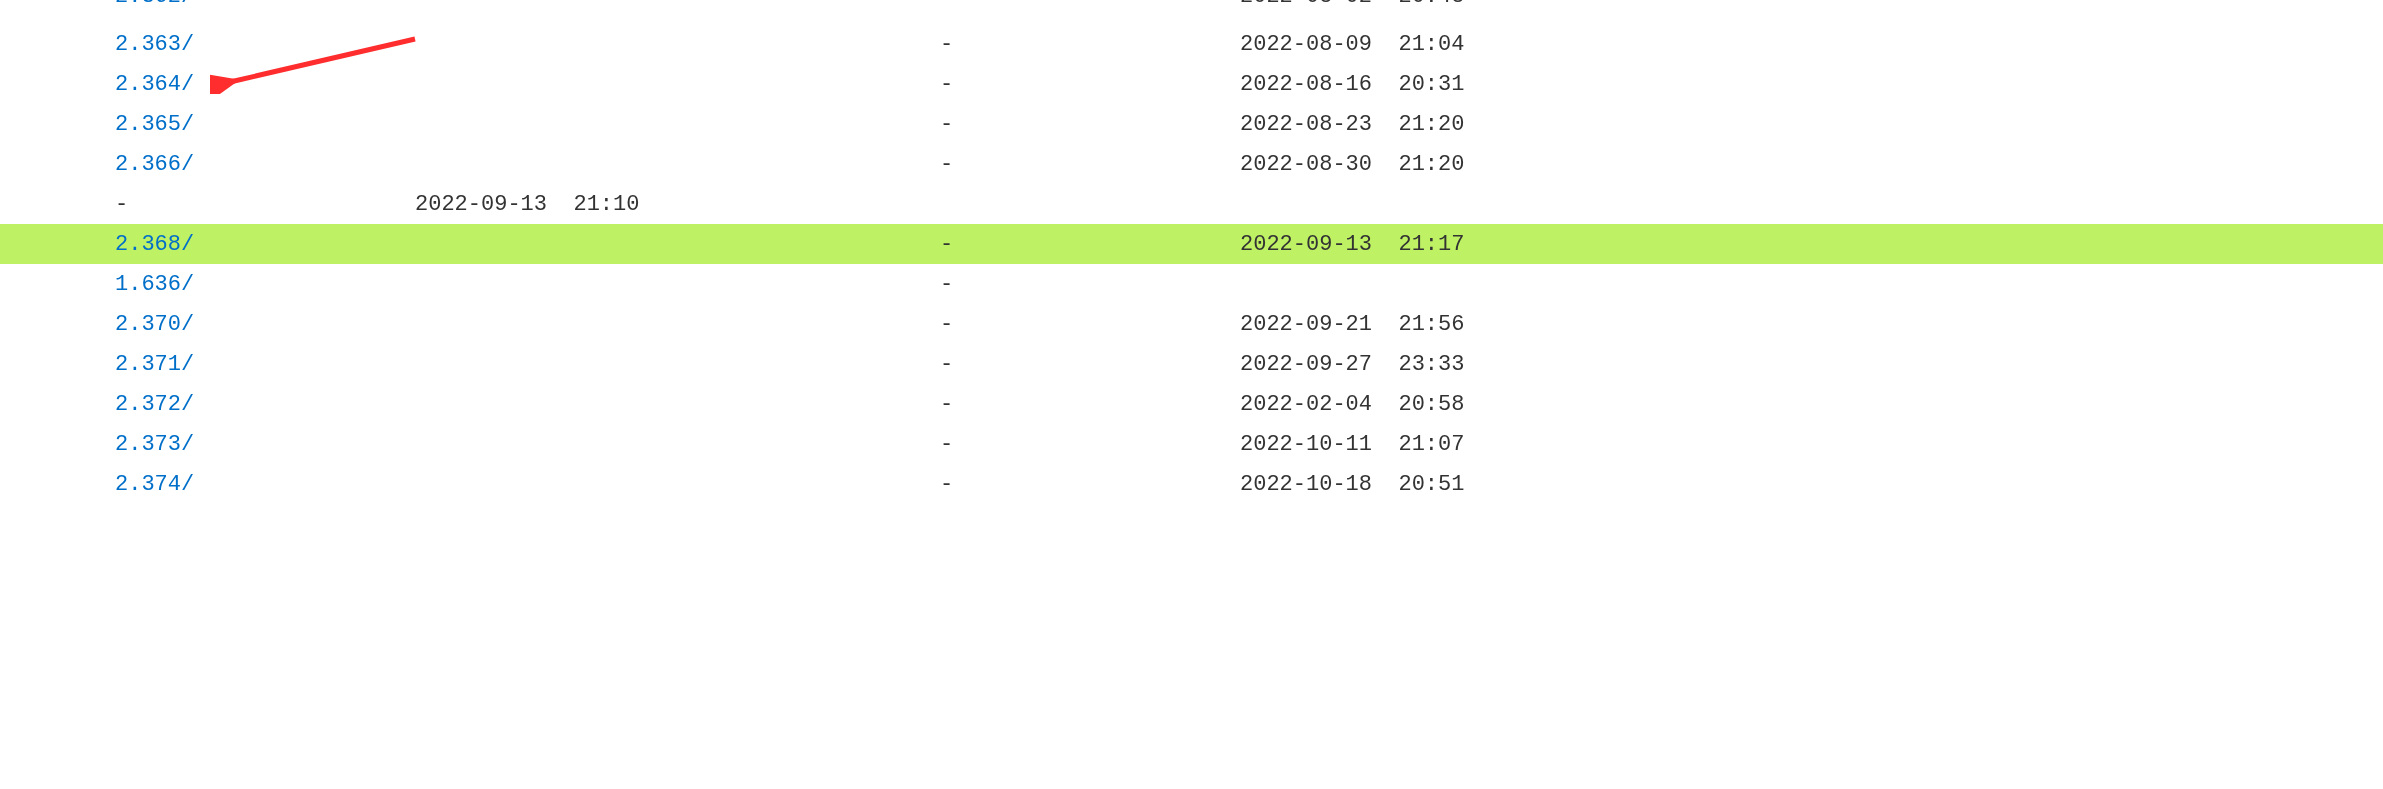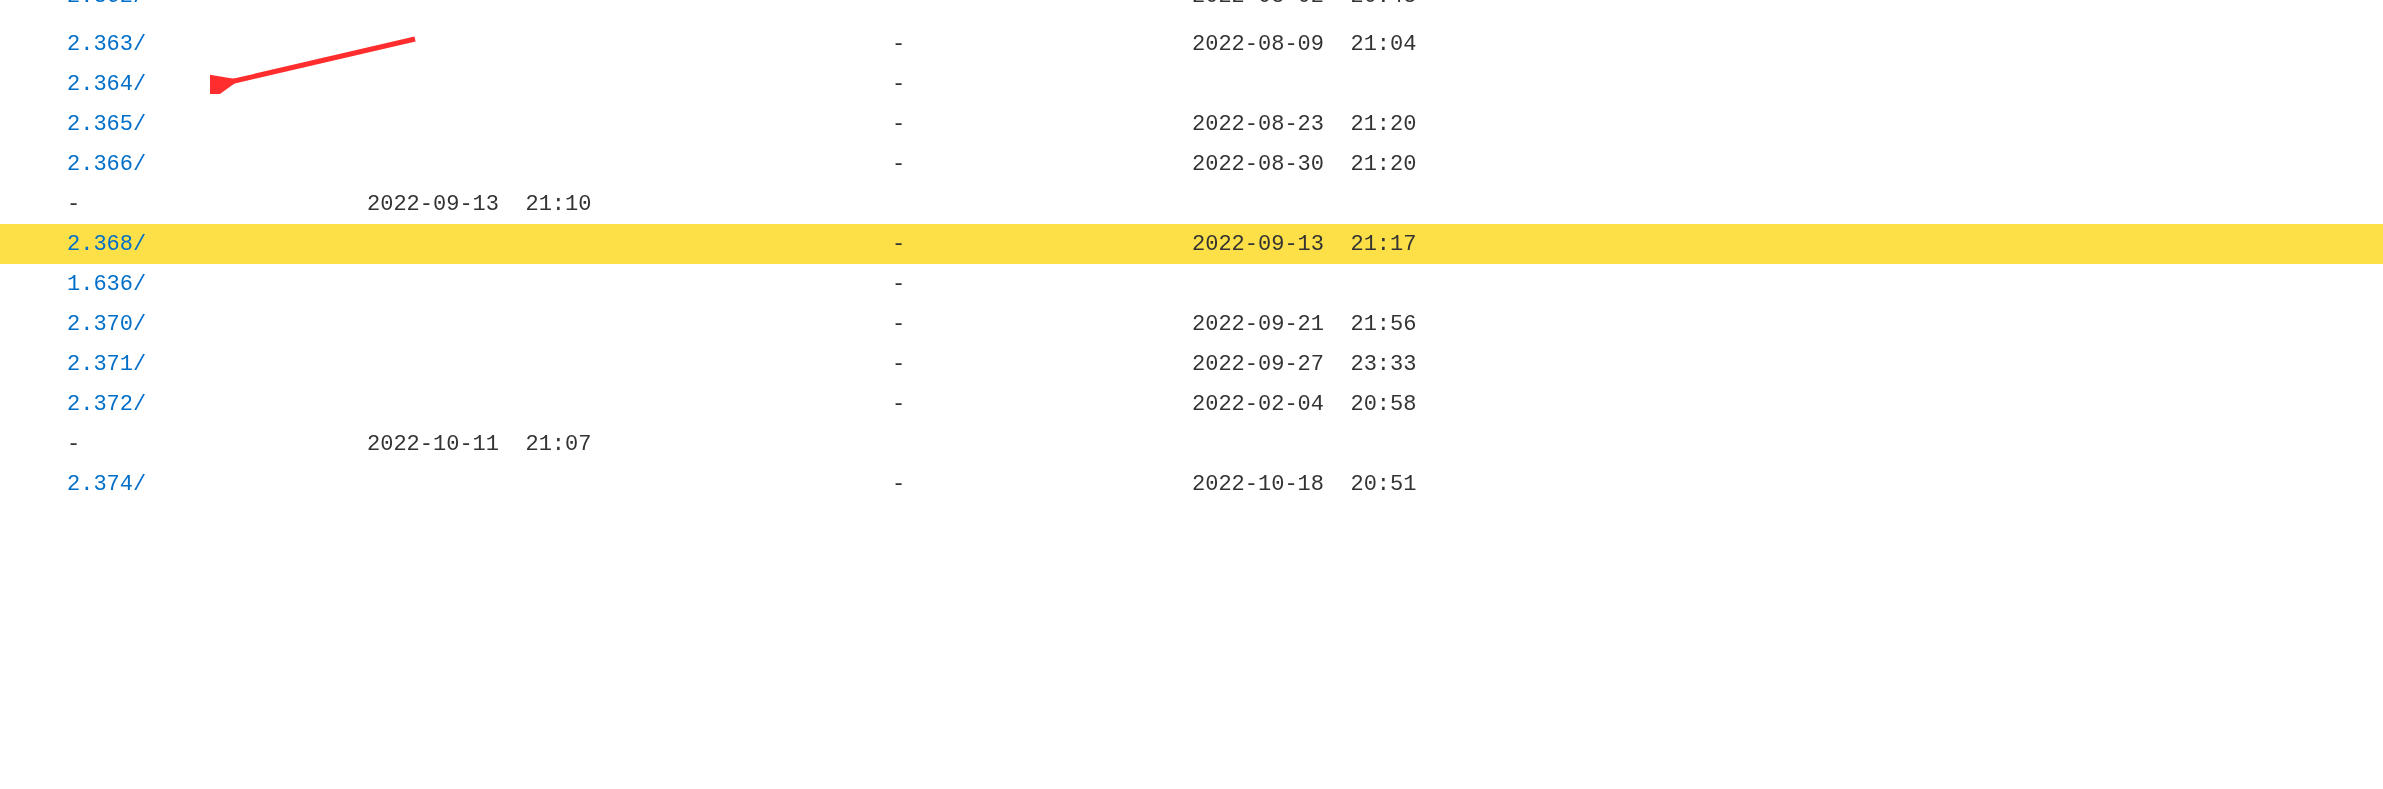--- a/index.html
+++ b/index.html
@@ -13,24 +13,24 @@
       background: #ffffff;
       color: #333;
     }
     .listing {
       width: 100%;
     }
     .row {
       display: flex;
       align-items: center;
       height: 40px;
-      padding-left: 67px;
+      padding-left: 115px;
     }
     .row.highlighted {
-      background-color: #fde047;
+      background-color: #bef264;
     }
     .row.first {
       height: 24px;
       align-items: flex-start;
       overflow: hidden;
     }
     .row.first .name-col,
     .row.first .size-col,
     .row.first .date-col {
       position: relative;
@@ -68,20 +68,21 @@
       <div class="date-col">2022-08-02  20:48</div>
     </div>
     <div class="row">
       <div class="name-col"><a href="#">2.363/</a></div>
       <div class="size-col">-</div>
       <div class="date-col">2022-08-09  21:04</div>
     </div>
     <div class="row">
       <div class="name-col"><a href="#">2.364/</a></div>
       <div class="size-col">-</div>
+      <div class="date-col">2022-08-16  20:31</div>
     </div>
     <div class="row">
       <div class="name-col"><a href="#">2.365/</a></div>
       <div class="size-col">-</div>
       <div class="date-col">2022-08-23  21:20</div>
     </div>
     <div class="row">
       <div class="name-col"><a href="#">2.366/</a></div>
       <div class="size-col">-</div>
       <div class="date-col">2022-08-30  21:20</div>
@@ -108,20 +109,21 @@
       <div class="name-col"><a href="#">2.371/</a></div>
       <div class="size-col">-</div>
       <div class="date-col">2022-09-27  23:33</div>
     </div>
     <div class="row">
       <div class="name-col"><a href="#">2.372/</a></div>
       <div class="size-col">-</div>
       <div class="date-col">2022-02-04  20:58</div>
     </div>
     <div class="row">
+      <div class="name-col"><a href="#">2.373/</a></div>
       <div class="size-col">-</div>
       <div class="date-col">2022-10-11  21:07</div>
     </div>
     <div class="row">
       <div class="name-col"><a href="#">2.374/</a></div>
       <div class="size-col">-</div>
       <div class="date-col">2022-10-18  20:51</div>
     </div>
   </div>
 

